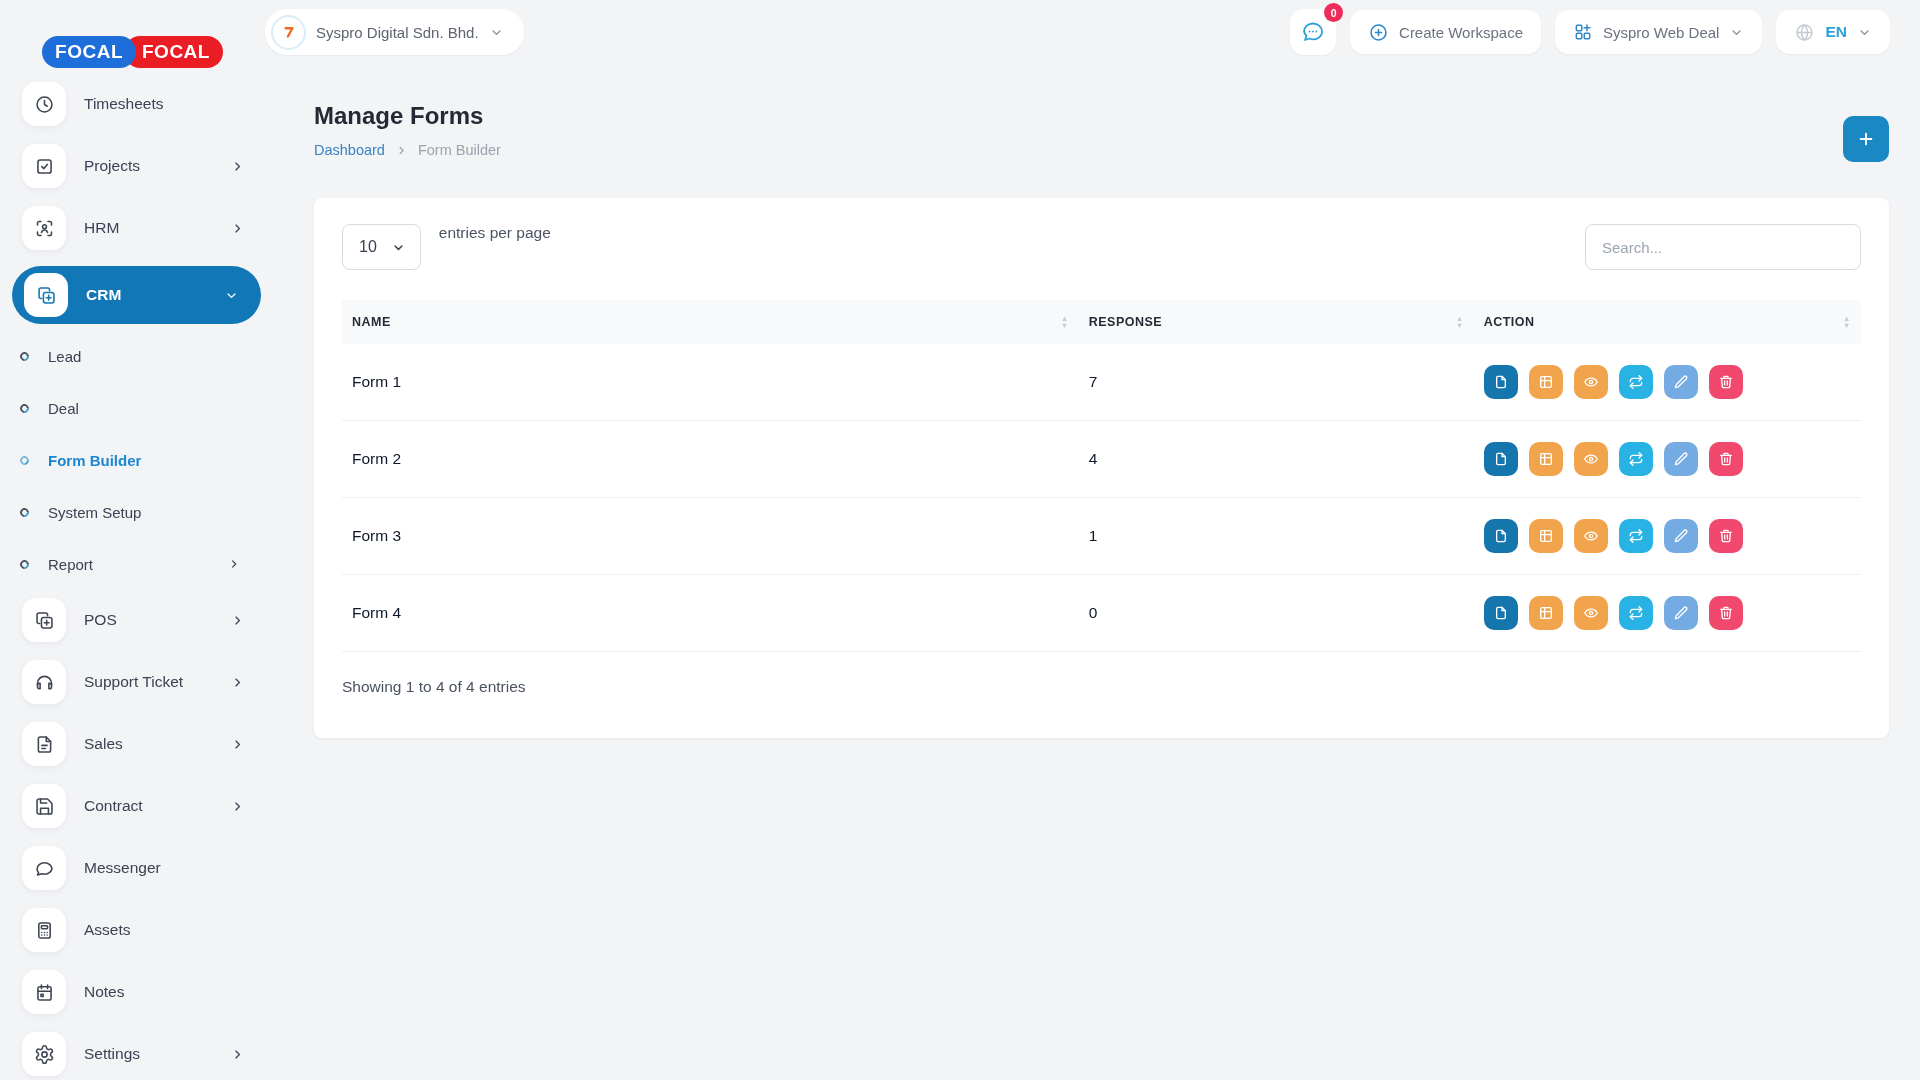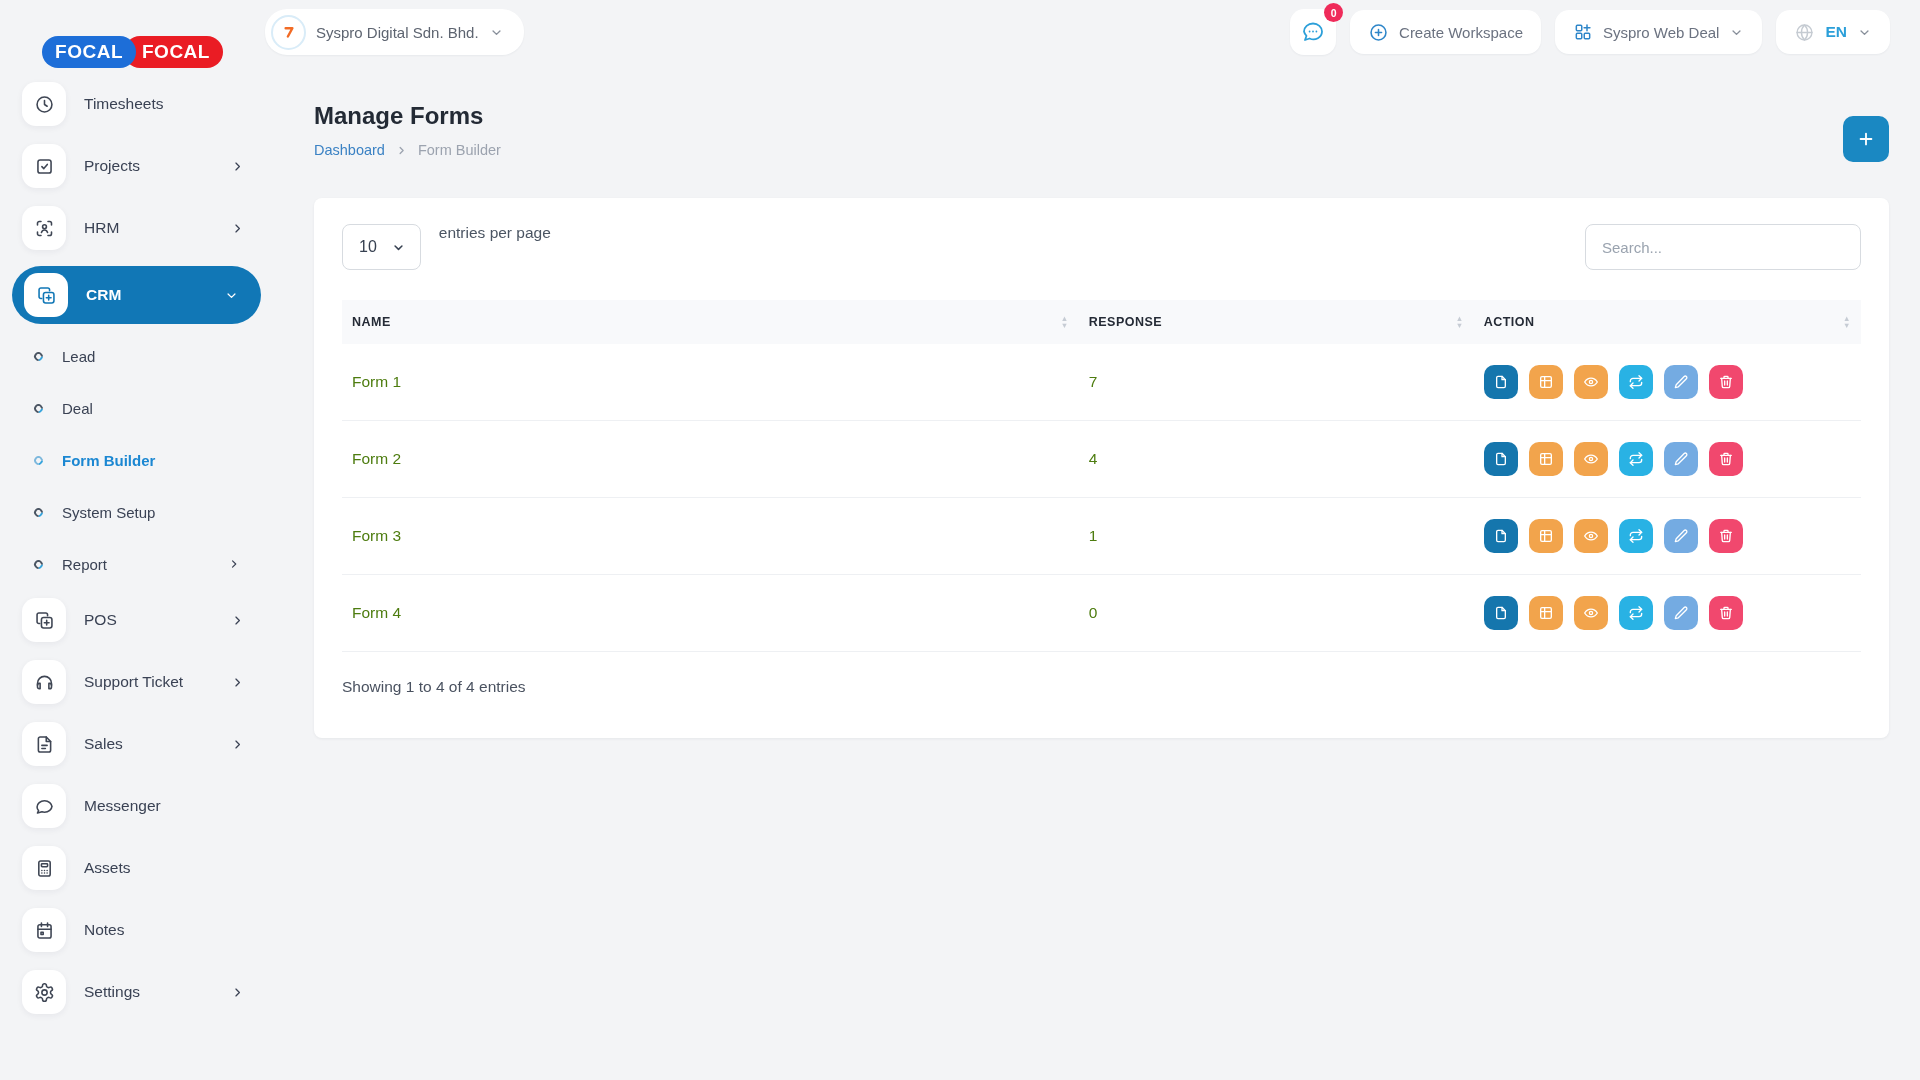--- a/index.html
+++ b/index.html
@@ -66,21 +66,21 @@
   .icon-box svg { width:21px; height:21px; }
   .side-item .label { margin-left:18px; font-size:15.5px; color:#3a4254; }
   .side-item .chev { margin-left:auto; width:15px; height:15px; color:#3a4254; }
   .side-item.active {
     background:var(--sidebar-active,#1177b6); border-radius:29px; height:58px;
     margin:0 4px 12px 12px; padding:0 22px 0 12px;justify-content:flex-end;
   }
   .side-item.active .icon-box { color:var(--sidebar-active,#1177b6); box-shadow:none; }
   .side-item.active .label { color:#fff; font-weight:bold; }
   .side-item.active .chev { color:#fff; }
-  .side-sub { display:flex; align-items:center; height:40px; padding:0 24px 0 34px; margin-bottom:12px; cursor:pointer; }
+  .side-sub { display:flex; align-items:center; height:40px; padding:0 24px 0 20px; margin-bottom:12px; cursor:pointer; }
   .bullet {
     width:9px; height:9px; border-radius:50%; flex:0 0 9px;
     border:2px solid #4b5563; border-bottom-color:#35a3dc; transform:rotate(-45deg);
   }
   .side-sub .label { margin-left:19px; font-size:15px; color:#3a4254; }
   .side-sub .chev { margin-left:auto; width:14px; height:14px; color:#3a4254; }
   .side-sub.active .label { color:var(--active-text,#1b87d2); font-weight:bold; }
   .side-sub.active .bullet { border-color:#7db8dd; border-bottom-color:#35a3dc; }
 
   
@@ -118,21 +118,21 @@
 
   table { width:100%; border-collapse:collapse; margin-top:30px; }
   thead th {
     background:#f8f9fb; text-align:left; font-size:12.5px; font-weight:bold; color:#252b36;
     letter-spacing:.5px; padding:15px 10px; position:relative; cursor:pointer;
   }
   th.col-name { width:48.5%; }
   th.col-resp { width:26%; }
   .sort { position:absolute; right:10px; top:50%; transform:translateY(-50%); display:flex; flex-direction:column; align-items:center; }
   .sort i { font-style:normal; font-size:7.5px; line-height:7px; color:#c6ccd4; }
-  tbody td { padding:21px 10px; font-size:15.5px; color:#4d7c0f; border-bottom:1px solid #eef0f3; }
+  tbody td { padding:21px 10px; font-size:15.5px; color:#0f172a; border-bottom:1px solid #eef0f3; }
   .act-group { display:flex; gap:11px; }
   .act {
     width:34px; height:34px; border:none; border-radius:10px; cursor:pointer;
     display:flex; align-items:center; justify-content:center; color:#fff;
   }
   .act svg { width:16px; height:16px; }
   .table-footer { margin-top:26px; font-size:15.5px; color:#4a5260; }
 </style>
 </head>
 <body>
@@ -305,20 +305,33 @@
       </div>
       <div class="side-item">
         <span class="icon-box">
           <svg class="" viewBox="0 0 24 24" fill="none" stroke="currentColor" stroke-width="1.8" stroke-linecap="round" stroke-linejoin="round">
             <path d="M14 3.5H7a2 2 0 0 0-2 2v13a2 2 0 0 0 2 2h10a2 2 0 0 0 2-2V8.5z"></path>
             <path d="M14 3.5v5h5"></path>
             <path d="M9 13h6M9 16.5h4"></path>
           </svg>
         </span>
         <span class="label">Sales</span>
+        <svg class="chev" viewBox="0 0 24 24" fill="none" stroke="currentColor" stroke-width="2" stroke-linecap="round" stroke-linejoin="round">
+          <path d="M9.5 6.5l5.5 5.5-5.5 5.5"></path>
+        </svg>
+      </div>
+      <div class="side-item">
+        <span class="icon-box">
+          <svg class="" viewBox="0 0 24 24" fill="none" stroke="currentColor" stroke-width="1.8" stroke-linecap="round" stroke-linejoin="round">
+            <path d="M18.5 20.5h-13a2 2 0 0 1-2-2v-13a2 2 0 0 1 2-2h10l5 5v10a2 2 0 0 1-2 2z"></path>
+            <path d="M16.5 20.5V14h-9v6.5"></path>
+            <path d="M7.5 3.5V8h7"></path>
+          </svg>
+        </span>
+        <span class="label">Contract</span>
         <svg class="chev" viewBox="0 0 24 24" fill="none" stroke="currentColor" stroke-width="2" stroke-linecap="round" stroke-linejoin="round">
           <path d="M9.5 6.5l5.5 5.5-5.5 5.5"></path>
         </svg>
       </div>
       <div class="side-item">
         <span class="icon-box">
           <svg class="" viewBox="0 0 24 24" fill="none" stroke="currentColor" stroke-width="1.8" stroke-linecap="round" stroke-linejoin="round">
             <path d="M20.5 11.5c0 3.9-3.8 7-8.5 7-1 0-2-.1-2.9-.4L4 19.5l1.2-2.8a6.6 6.6 0 0 1-1.7-4.2c0-3.9 3.8-7 8.5-7s8.5 3.1 8.5 7z"></path>
           </svg>
         </span>

